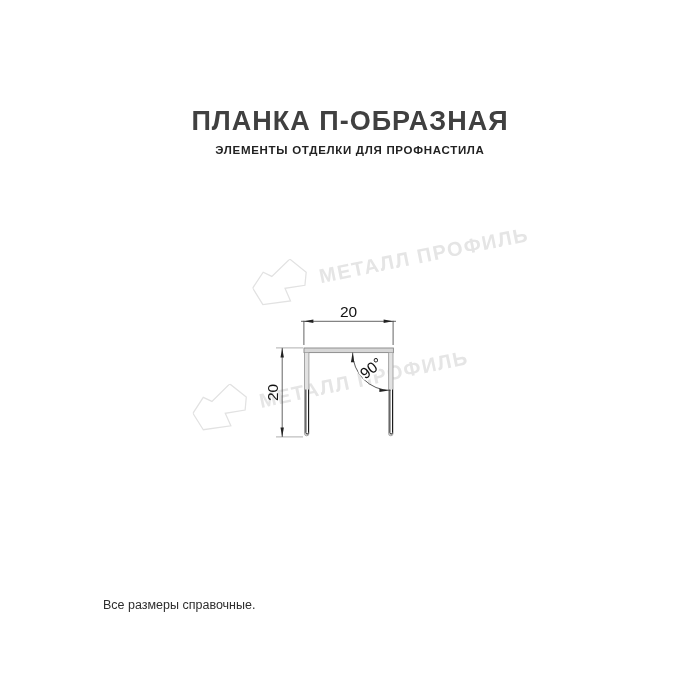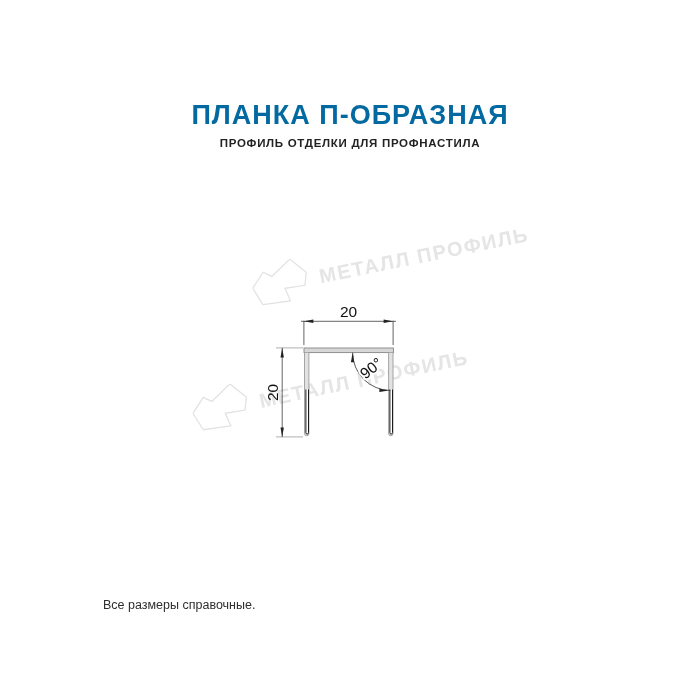--- a/index.html
+++ b/index.html
@@ -5,22 +5,22 @@
   html,body{margin:0;padding:0;}
   body{
     width:700px;height:700px;position:relative;overflow:hidden;
     background:#ffffff;
     font-family:"Liberation Sans","DejaVu Sans",sans-serif;
   }
   .title-block{
     position:absolute;top:99px;left:0;width:700px;text-align:center;z-index:3;
   }
   .title-block h1{
-    margin:2px;font-size:27px;line-height:29px;font-weight:800;
-    letter-spacing:1px;color:#0369a1;
+    margin:8px;font-size:27px;line-height:29px;font-weight:800;
+    letter-spacing:1px;color:#404040;
   }
   .subtitle{
     margin-top:7px;font-size:11.5px;font-weight:700;letter-spacing:.7px;color:#222;
   }
   .watermark{
     position:absolute;display:flex;align-items:center;gap:10px;z-index:1;
     color:#e5e5e5;font-weight:700;font-size:20px;letter-spacing:1.5px;
     white-space:nowrap;pointer-events:none;
   }
   .watermark svg{stroke:#e2e2e2;fill:none;stroke-width:1.3px;}
@@ -42,21 +42,21 @@
   }
 </style>
 </head>
 <body>
 
 <div>
 
   <header class="title-block">
     <h1><span>ПЛАНКА П-ОБРАЗНАЯ</span><br>
     </h1>
-    <div class="subtitle">ПРОФИЛЬ ОТДЕЛКИ ДЛЯ ПРОФНАСТИЛА</div>
+    <div class="subtitle">ЭЛЕМЕНТЫ ОТДЕЛКИ ДЛЯ ПРОФНАСТИЛА</div>
   </header>
 
   <div class="watermark wm-upper">
     <svg width="58" height="46" viewBox="0 0 60 48">
       <path d="M7,41 L0,22 L14,8 L22,14 L44,0 L58,17 L54,30 L33,29 L36,43 Z"></path>
     </svg>
     <span>МЕТАЛЛ ПРОФИЛЬ</span>
   </div>
 
   <div class="watermark wm-lower">

